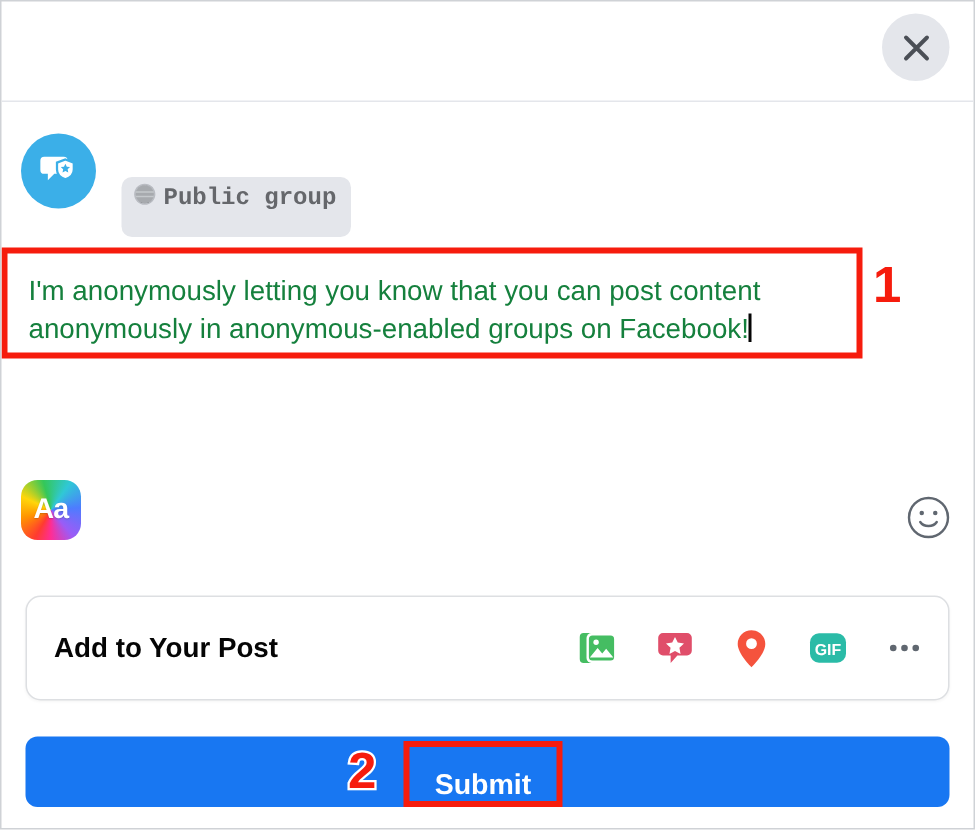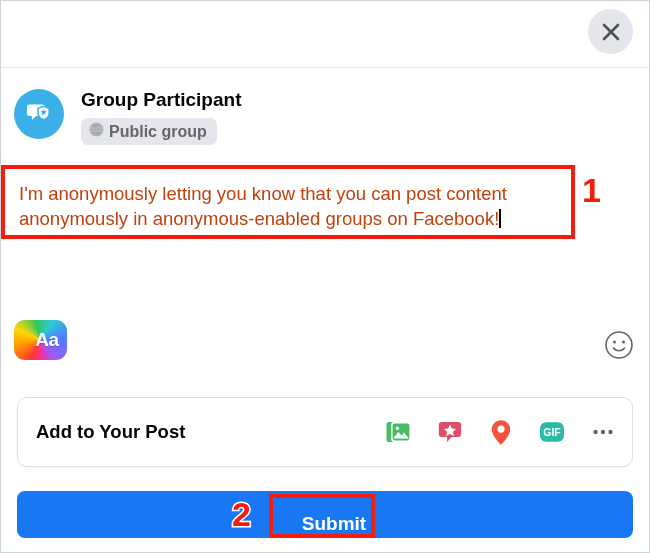--- a/index.html
+++ b/index.html
@@ -68,22 +68,23 @@
     color:#050505;
   }
   #audience-pill{
     position:absolute;
     left:80px;top:117px;
     display:inline-flex;
     align-items:center;
     gap:5px;
     background:#e4e6eb;
     border-radius:7px;
-    padding:4px 10px 4px 8px;
-    cursor:pointer;
+    padding:4px 10px 16px 8px;
+    cursor:pointer;
+    font-family:Liberation Mono, monospace;
   }
   #audience-pill .pill-label{
     font-size:16px;
     font-weight:bold;
     color:#65676b;
   }
 
   
   #composer-box{
     position:absolute;
@@ -92,21 +93,21 @@
     border:4px solid #f61c0d;
     box-sizing:border-box;
     background:#ffffff;
   }
   #composer-text{
     position:absolute;
     left:14px;top:12px;
     width:540px;
     font-size:18.5px;
     line-height:25px;
-    color:#c2410c;
+    color:#15803d;
     white-space:pre-wrap;
   }
   #text-caret{
     display:inline-block;
     width:2px;height:19px;
     background:#050505;
     vertical-align:-3px;
     margin-left:0px;
   }
   #annot-1{
@@ -133,21 +134,20 @@
         #ffd60a 85deg,
         #34c759 135deg,
         #30c8d6 185deg,
         #4d7cff 235deg,
         #9b5cf6 290deg,
         #ff2d95 330deg,
         #ff3b30 360deg);
     box-shadow:0 0 0 2px #ffffff;
     display:flex;align-items:center;justify-content:center;
     cursor:pointer;
-    padding-left:13px;
   }
   #format-icon .aa{
     font-size:19px;
     font-weight:bold;
     color:#ffffff;
     text-shadow:0 1px 1px rgba(0,0,0,.18);
     letter-spacing:-.5px;
   }
   #emoji-button{
     position:absolute;
@@ -216,21 +216,20 @@
   }
   #submit-label{
     position:absolute;
     left:268px;top:493px;
     width:106px;height:60px;
     display:flex;align-items:center;justify-content:center;
     font-size:19px;
     font-weight:bold;
     color:#ffffff;
     cursor:pointer;
-    margin-left:12px;
   }
 </style>
 </head>
 <body>
 
 <div id="frame">
 
   <div id="header">
     <div id="close-button">
       <span>
@@ -246,21 +245,20 @@
   <div id="avatar">
     <span>
       <svg width="32" height="32" viewBox="0 0 32 32">
         <path d="M6.5 8.5 h13 a2.6 2.6 0 0 1 2.6 2.6 v6.2 a2.6 2.6 0 0 1 -2.6 2.6 h-6.3 l-4.3 4.2 v-4.2 h-2.4 a2.6 2.6 0 0 1 -2.6 -2.6 v-6.2 a2.6 2.6 0 0 1 2.6 -2.6 z" fill="#ffffff"></path>
         <path d="M20.6 10.3 l5.6 2.1 v4.6 c0 3.4 -2.6 5.6 -5.6 6.6 c-3 -1 -5.6 -3.2 -5.6 -6.6 v-4.6 z" fill="#ffffff" stroke="#3bafe8" stroke-width="1.5"></path>
         <path d="M20.6 13.1 l.95 2.0 2.15.25 -1.6 1.5 .42 2.15 -1.92 -1.07 -1.92 1.07 .42 -2.15 -1.6 -1.5 2.15 -.25 z" fill="#3bafe8"></path>
       </svg>
     </span>
   </div>
 
-  <div id="author-name">Group Participant</div>
 
   <div id="audience-pill">
     <span>
       <svg width="15" height="15" viewBox="0 0 16 16">
         <circle cx="8" cy="8" r="7" fill="#65676b"></circle>
         <path d="M8 1.2 a10 7 0 0 0 0 13.6 a10 7 0 0 0 0 -13.6 z" fill="#dfe1e6" opacity=".55"></path>
         <path d="M1.4 6.4 h13.2 M1.4 9.6 h13.2" stroke="#dfe1e6" stroke-width="1" opacity=".55" fill="none"></path>
         <circle cx="8" cy="8" r="7" fill="none" stroke="#b9bcc2" stroke-width="1.1"></circle>
       </svg>
     </span>

